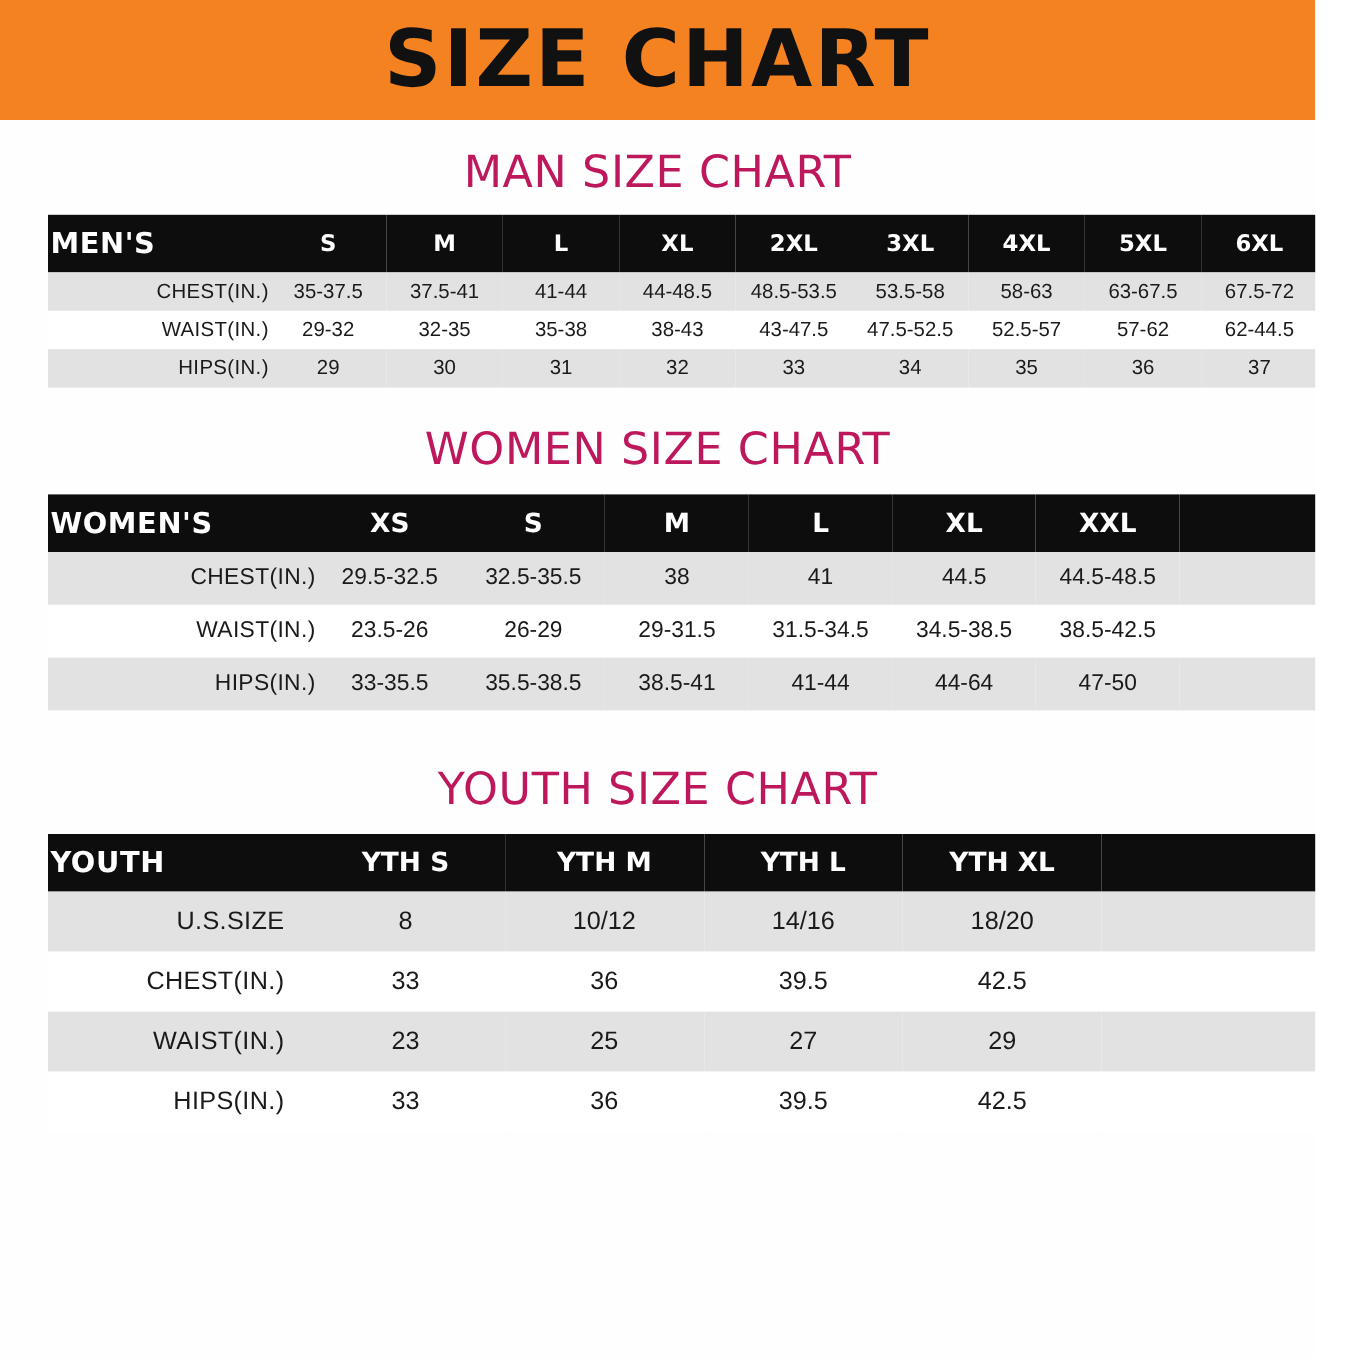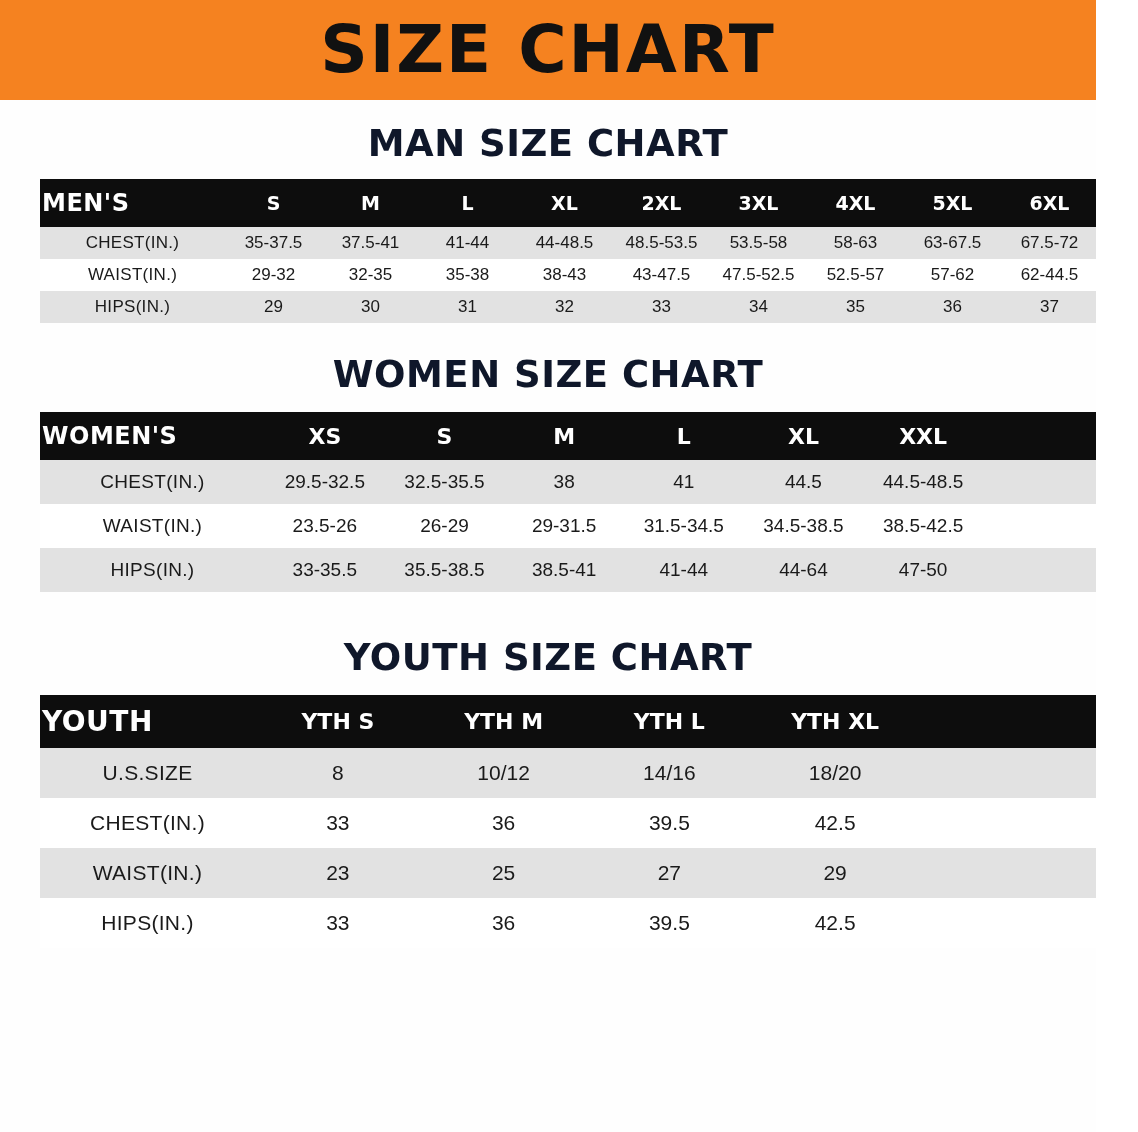--- a/index.html
+++ b/index.html
@@ -31,22 +31,22 @@
     font-size: 66px;
     letter-spacing: 2px;
     color: #111111;
     line-height: 1;
   }
 
   
   .section-title {
     text-align: center;
     font-family: "DejaVu Sans", sans-serif;
-    font-weight: bold;
-    color: #0f172a;
+    font-weight: normal;
+    color: #be185d;
     letter-spacing: 0.5px;
   }
   .st-man    { font-size: 37px; margin-top: 22px; }
   .st-women  { font-size: 37px; margin-top: 30px; }
   .st-youth  { font-size: 37px; margin-top: 44px; }
 
   
   .table-wrap { padding: 0 40px; }
   table {
     width: 1058px;
@@ -72,40 +72,40 @@
     font-weight: bold;
   }
   tbody td {
     text-align: center;
     font-size: 18px;
     color: #1a1a1a;
     padding: 7px 2px;
     font-family: "Liberation Sans", sans-serif;
   }
   tbody td.rowlabel {
-    text-align: center;
+    text-align: right;
     font-size: 18px;
     letter-spacing: 0.3px;
     color: #1a1a1a;
   }
   tbody tr.shade td { background: #e2e2e2; }
   tbody tr.plain td { background: #ffffff; }
 
   
   #men-table { margin-top: 14px; }
   #men-table thead th.rowhead { font-size: 24px; }
   #men-table tbody td { font-size: 17px; padding: 6px 1px; }
 
   #women-table { margin-top: 16px; }
   #women-table thead th.rowhead { font-size: 24px; }
   #women-table thead th.colhead { font-size: 22px; }
   #women-table tbody td { font-size: 19px; padding: 11px 2px; }
 
   #youth-table { margin-top: 16px; }
-  #youth-table thead th.rowhead { font-size: 28px; }
+  #youth-table thead th.rowhead { font-size: 24px; }
   #youth-table thead th.colhead { font-size: 22px; }
   #youth-table tbody td { font-size: 21px; padding: 13px 18px; }
 
   
   .note {
     margin: 18px 34px 0 34px;
     color: #b8202a;
     font-family: "DejaVu Sans", sans-serif;
     font-size: 25px;
     line-height: 1.35;

